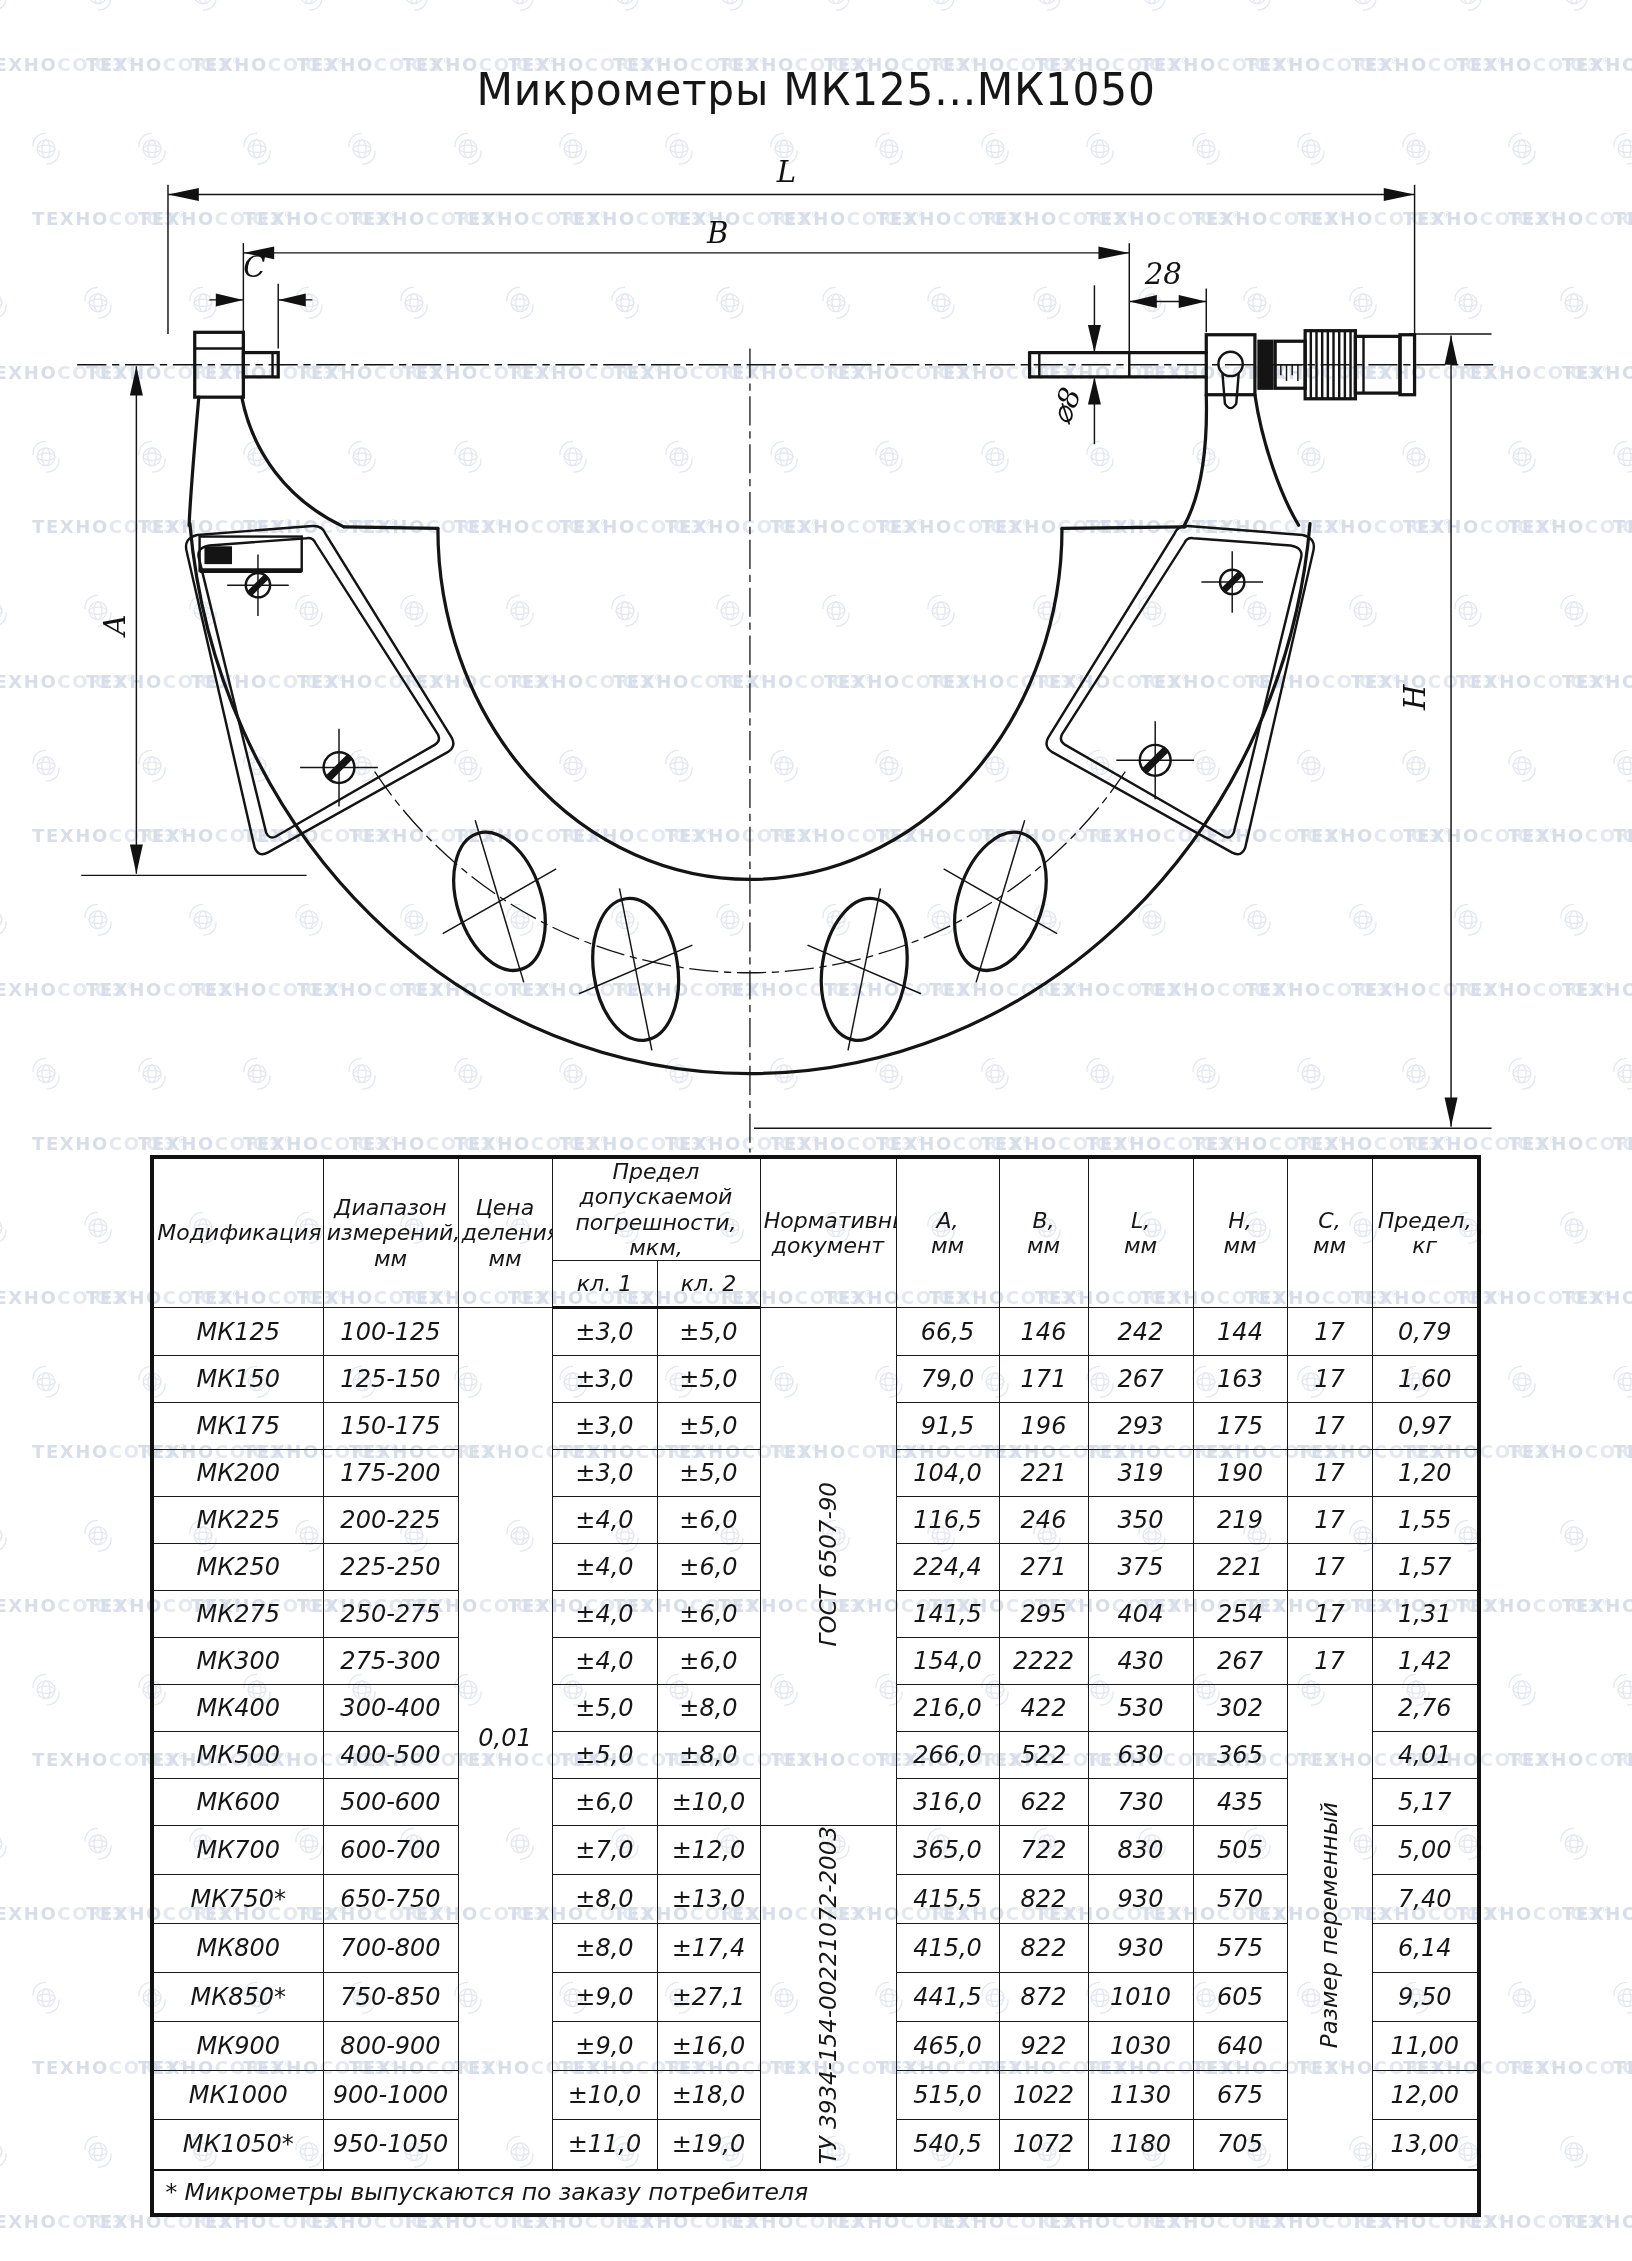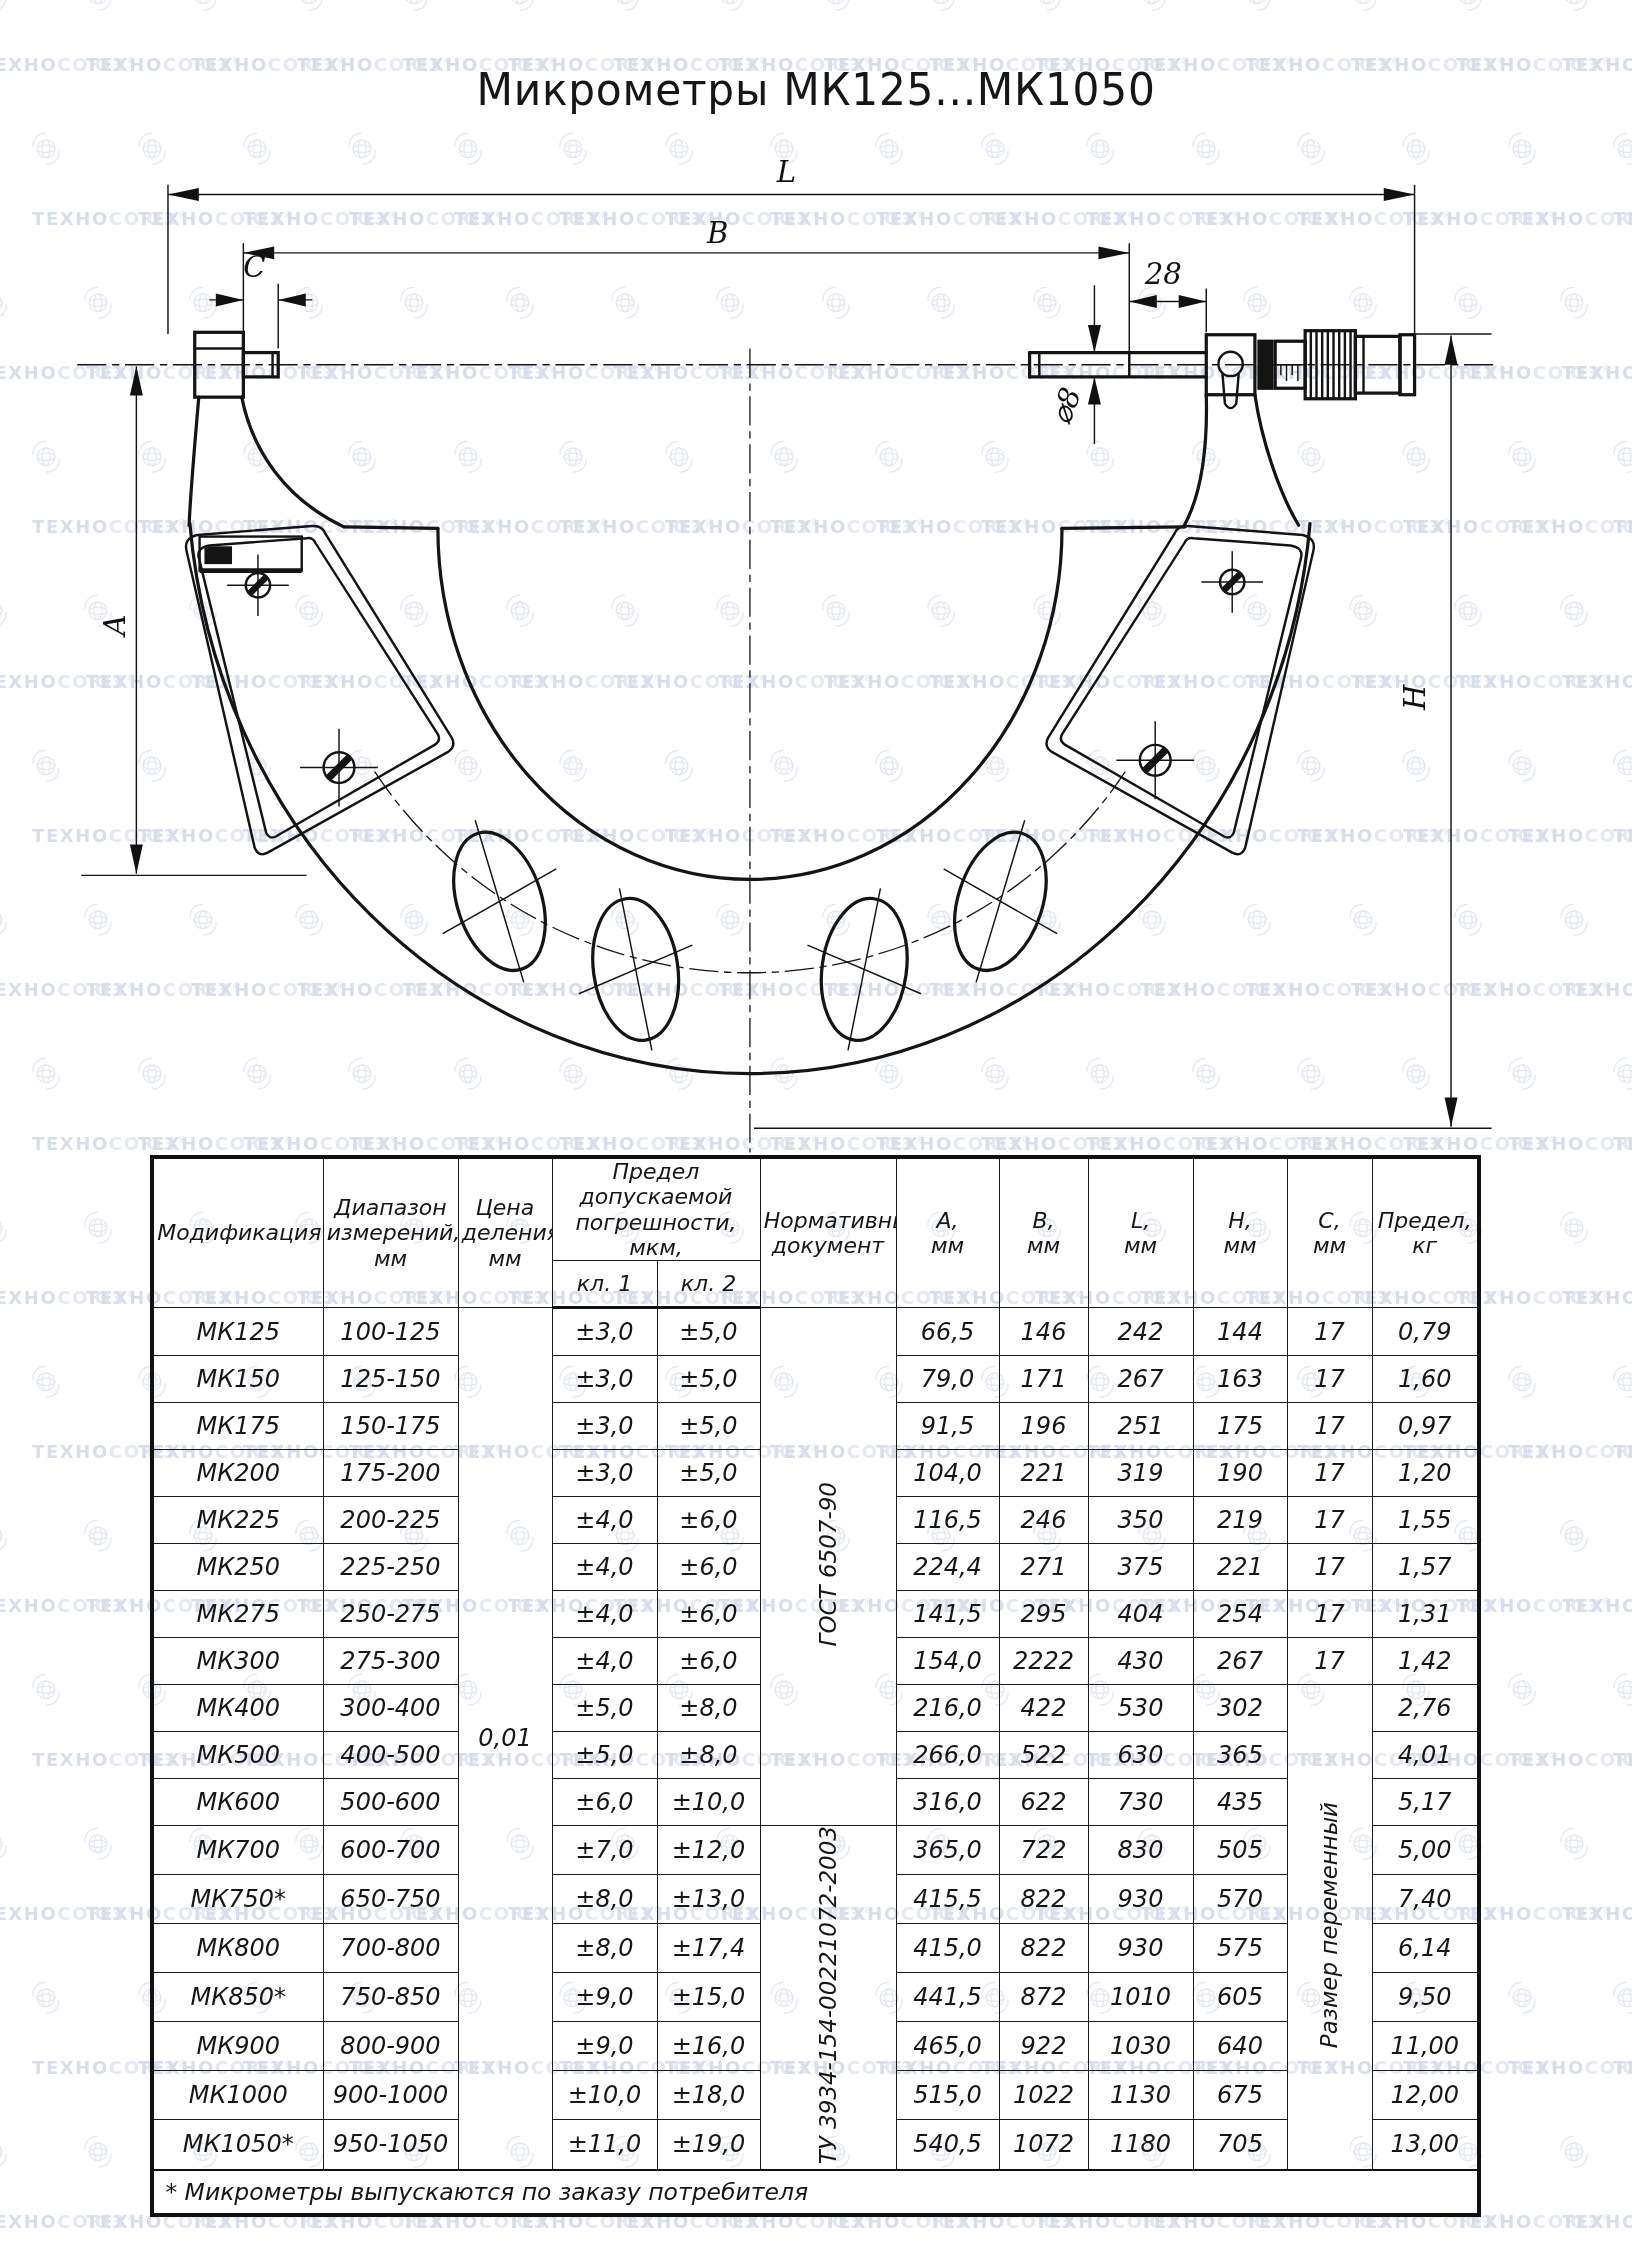--- a/index.html
+++ b/index.html
@@ -2232,21 +2232,21 @@
           <td>17</td>
           <td>1,60</td>
         </tr>
         <tr>
           <td>МК175</td>
           <td>150-175</td>
           <td>±3,0</td>
           <td>±5,0</td>
           <td>91,5</td>
           <td>196</td>
-          <td>251</td>
+          <td>293</td>
           <td>175</td>
           <td>17</td>
           <td>0,97</td>
         </tr>
         <tr>
           <td>МК200</td>
           <td>175-200</td>
           <td>±3,0</td>
           <td>±5,0</td>
           <td>104,0</td>
@@ -2369,21 +2369,21 @@
           <td>415,0</td>
           <td>822</td>
           <td>930</td>
           <td>575</td>
           <td>6,14</td>
         </tr>
         <tr>
           <td>МК850*</td>
           <td>750-850</td>
           <td>±9,0</td>
-          <td>±15,0</td>
+          <td>±27,1</td>
           <td>441,5</td>
           <td>872</td>
           <td>1010</td>
           <td>605</td>
           <td>9,50</td>
         </tr>
         <tr>
           <td>МК900</td>
           <td>800-900</td>
           <td>±9,0</td>

